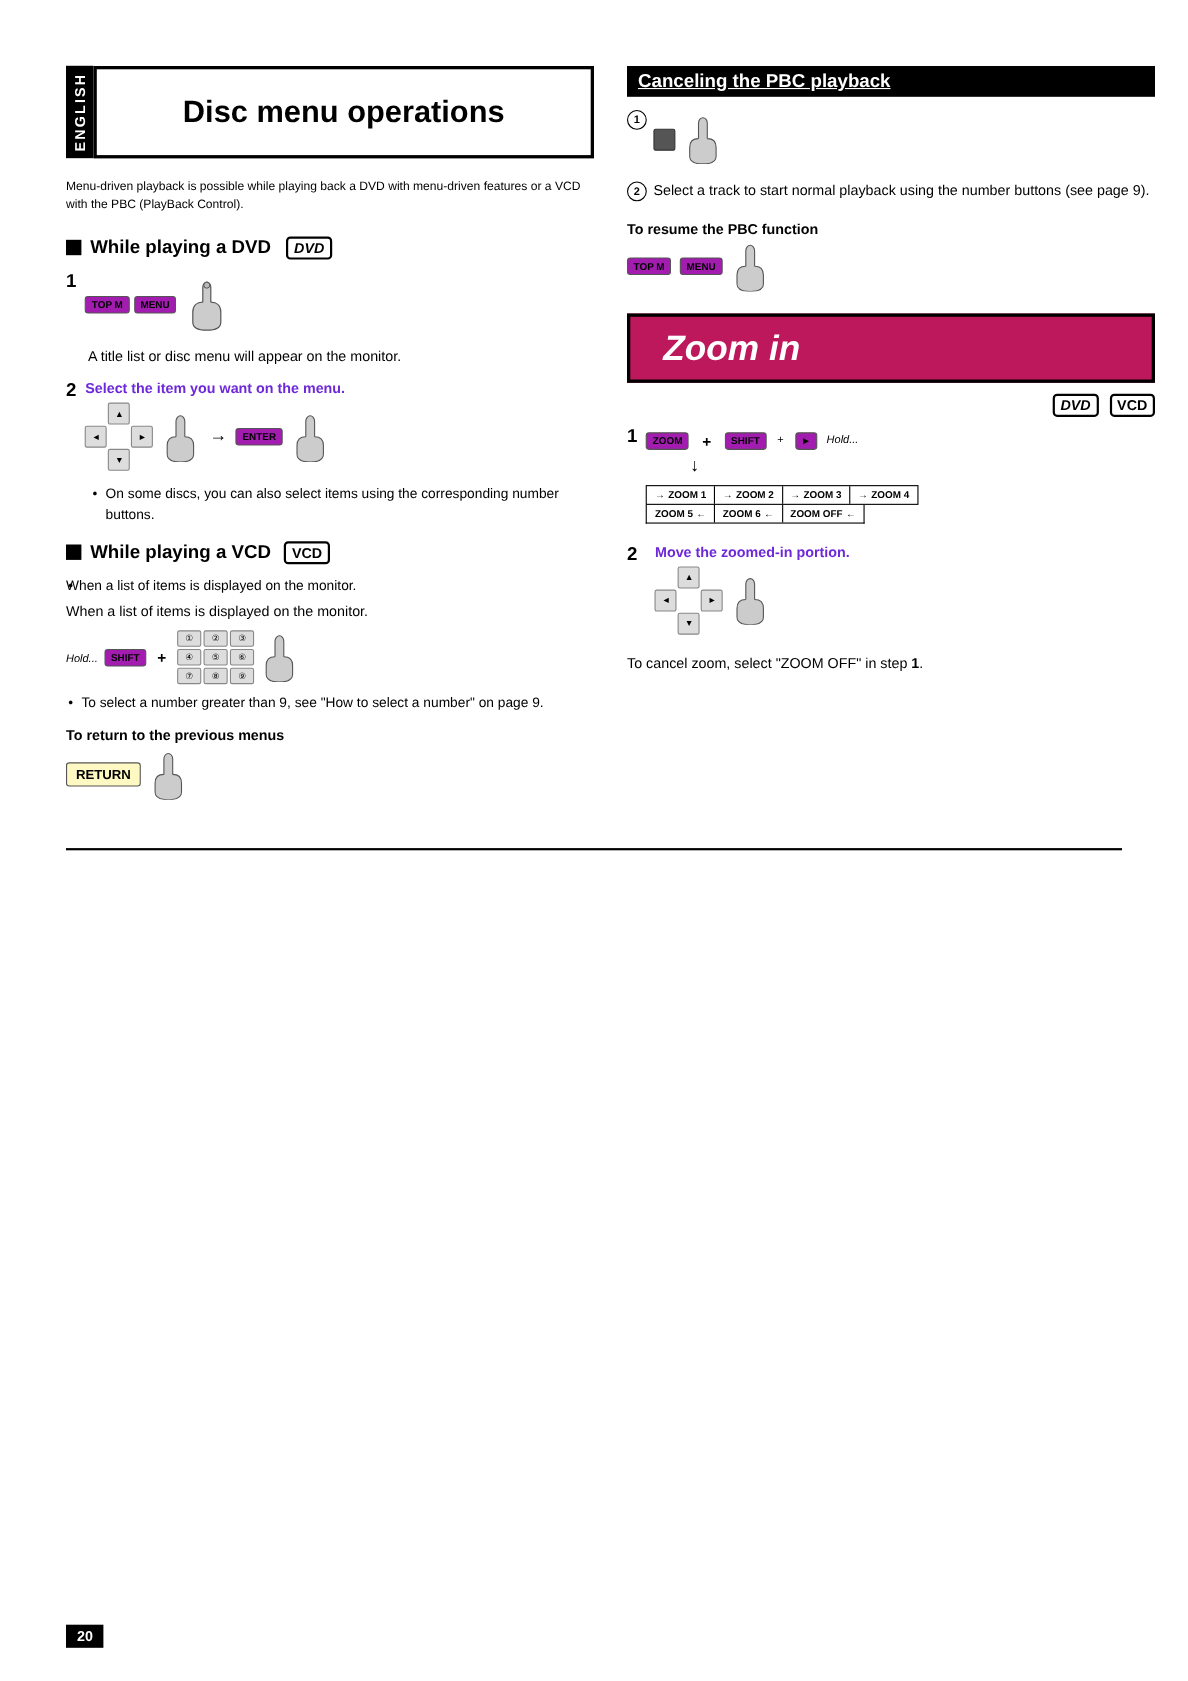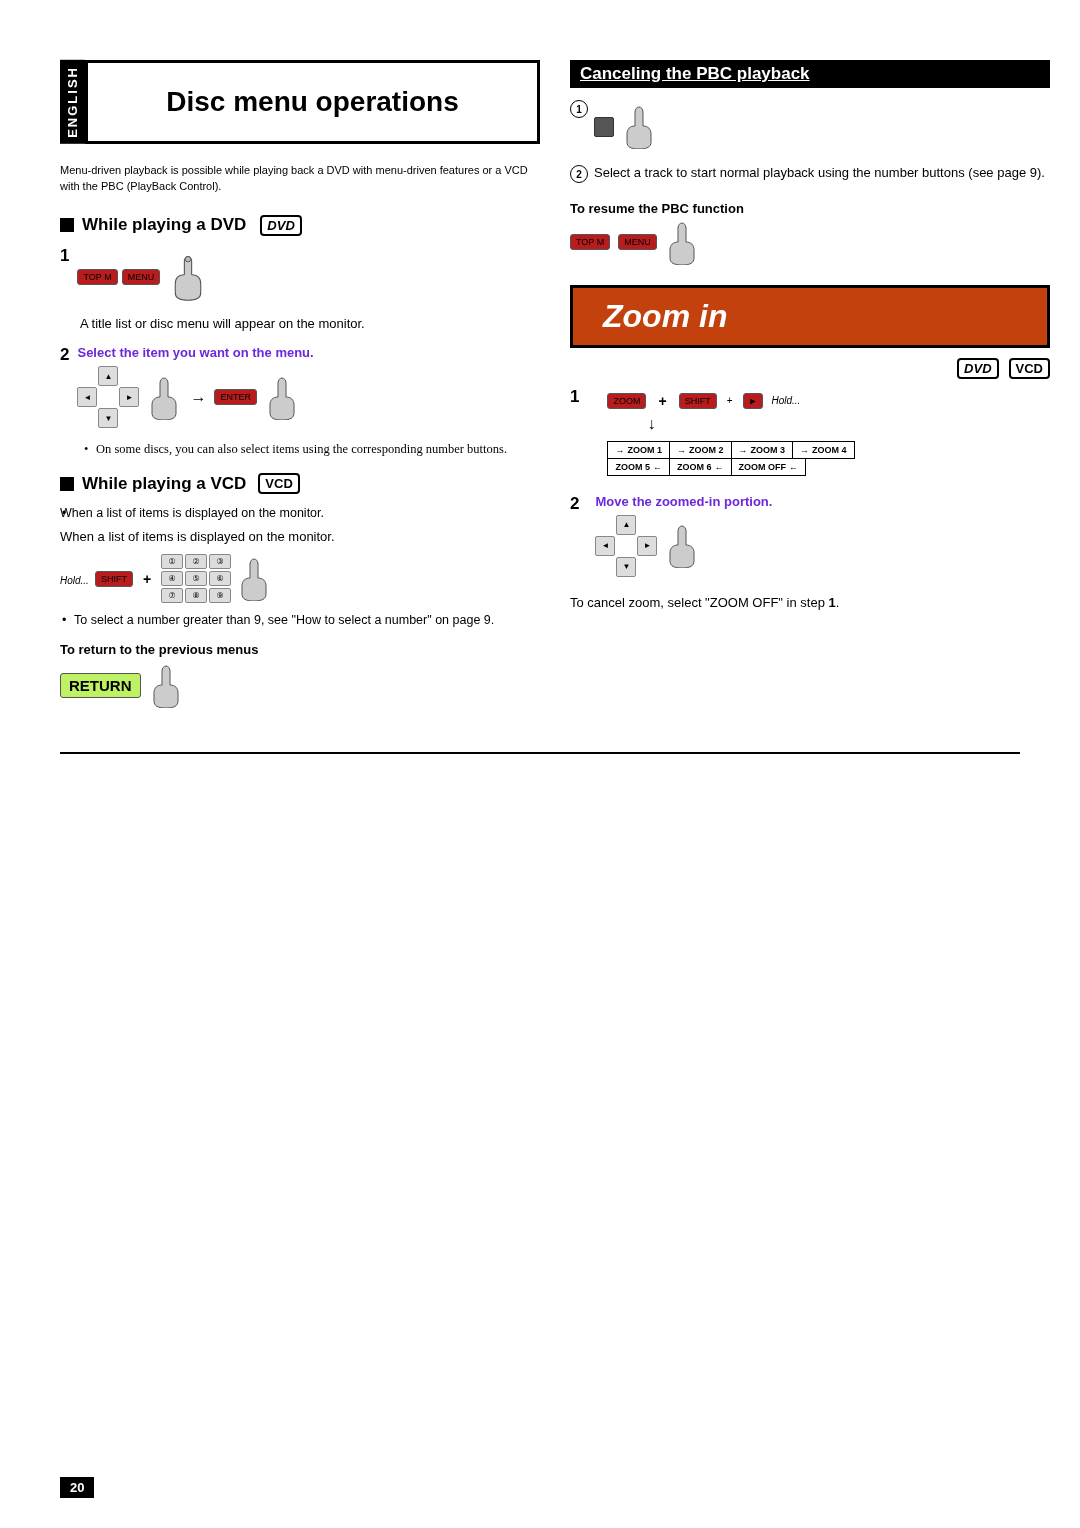--- a/index.html
+++ b/index.html
@@ -69,21 +69,21 @@
       padding: 10px 20px;
     }
 
     .section-title-box h1 {
       font-size: 28px;
       font-weight: 900;
       color: #000;
     }
 
     .zoom-title-box {
-      background: #c2410c;
+      background: #be185d;
       border: 3px solid #000;
       flex: 1;
       display: flex;
       align-items: center;
       justify-content: center;
       padding: 10px 32px;
     }
 
     .zoom-title-box h1 {
       font-size: 32px;
@@ -139,22 +139,22 @@
       display: inline-flex;
       align-items: center;
       gap: 4px;
     }
 
     .btn-box {
       border: 1.5px solid #555;
       border-radius: 3px;
       padding: 2px 5px;
       font-size: 9px;
-      font-weight: normal;
-      background: #b91c1c;
+      font-weight: bold;
+      background: #a21caf;
       color: #000;
       white-space: nowrap;
     }
 
     .arrow-right {
       font-size: 16px;
       color: #000;
     }
 
     
@@ -334,25 +334,25 @@
       background: #ddd;
       border: 1px solid #888;
       font-size: 8px;
       text-align: center;
       padding: 2px 0;
       border-radius: 2px;
     }
 
     .return-btn {
       display: inline-block;
-      background: #bef264;
+      background: #fef9c3;
       border: 1.5px solid #555;
       border-radius: 3px;
       padding: 3px 8px;
-      font-size: 15px;
+      font-size: 12px;
       font-weight: bold;
     }
 
     
     .canceling-section {
       margin-bottom: 20px;
     }
 
     .step-inline {
       display: flex;
@@ -467,21 +467,21 @@
               <span class="arrow-right">→</span>
               <span class="btn-box">ENTER</span>
               <svg width="35" height="45" viewBox="0 0 35 45">
                 <path d="M17 3 C15 3 13 5 13 8 L13 25 C13 27 15 29 17 29 C19 29 21 27 21 25 L21 8 C21 5 19 3 17 3Z" fill="#ccc" stroke="#555" stroke-width="1"></path>
                 <path d="M13 22 C8 22 5 25 5 30 L5 38 C5 43 9 45 17 45 C25 45 29 43 29 38 L29 30 C29 25 26 22 21 22" fill="#ccc" stroke="#555" stroke-width="1"></path>
               </svg>
             </div>
           </div>
         </div>
 
-        <p class="bullet-text" style="margin-left:22px;font-family:Liberation Serif, serif;">On some discs, you can also select items using the corresponding number buttons.</p>
+        <p class="bullet-text" style="margin-left:22px;">On some discs, you can also select items using the corresponding number buttons.</p>
       </div>
 
       <div class="step-block" style="margin-top:14px;">
         <div class="subsection-title">
           <span class="black-square"></span>
           <span>While playing a VCD</span>
           <span class="vcd-logo">VCD</span>
         </div>
 
         <p class="bullet-text" style="list-style: none; padding-left: 0;">When a list of items is displayed on the monitor.</p>
@@ -572,21 +572,21 @@
           <h1>Zoom in</h1>
         </div>
 
         <div style="display:flex; justify-content:flex-end; gap:6px; margin-bottom:8px;">
           <span class="dvd-logo">DVD</span>
           <span class="vcd-logo">VCD</span>
         </div>
 
         <div class="step-row" style="align-items:flex-start; margin-bottom:8px;">
           <span class="step-number">1</span>
-          <div style="margin-left:20px;">
+          <div style="margin-left:0;">
 
             <div class="illus-row">
               <span class="btn-box">ZOOM</span>
               <span class="plus-sign">+</span>
               <span class="btn-box">SHIFT</span>
               <span style="font-size:10px; margin:0 2px;">+</span>
               <span class="btn-box">►</span>
 
               <span class="hold-label">Hold...</span>
             </div>

